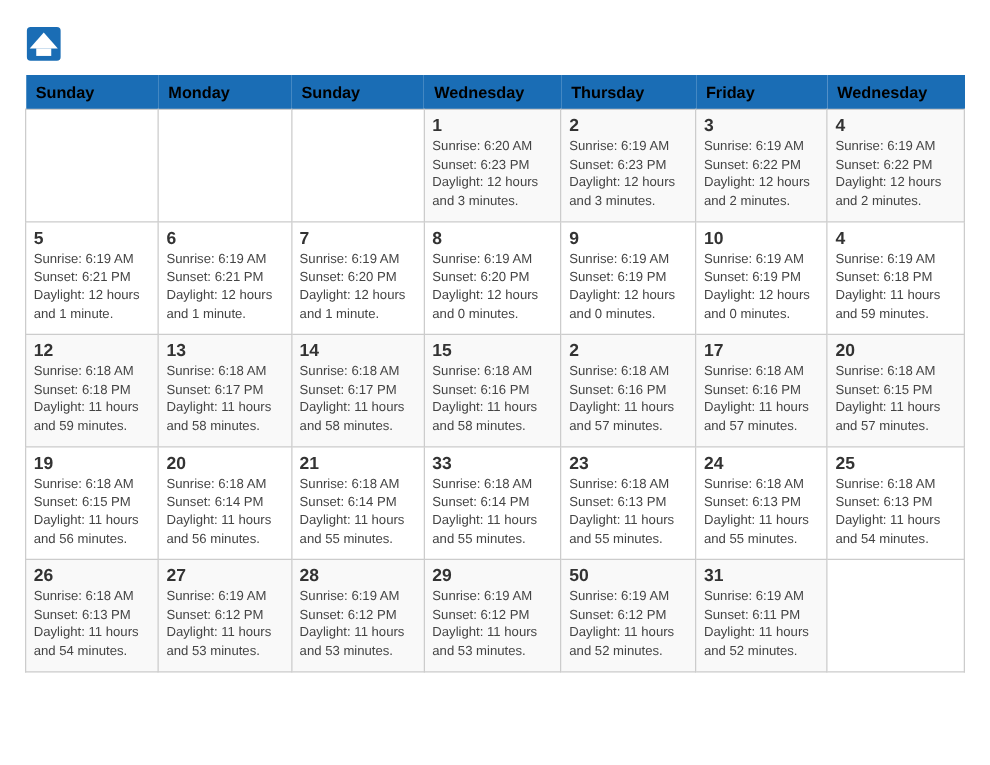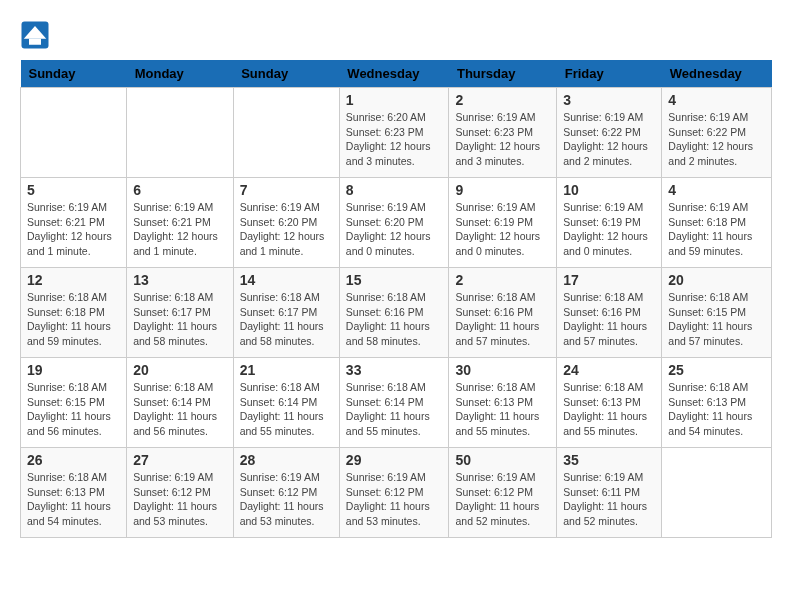--- a/index.html
+++ b/index.html
@@ -214,21 +214,21 @@
         </td>
         <td>
           <span class="day-number">21</span>
           <div class="day-info">Sunrise: 6:18 AM<br>Sunset: 6:14 PM<br>Daylight: 11 hours<br>and 55 minutes.</div>
         </td>
         <td>
           <span class="day-number">33</span>
           <div class="day-info">Sunrise: 6:18 AM<br>Sunset: 6:14 PM<br>Daylight: 11 hours<br>and 55 minutes.</div>
         </td>
         <td>
-          <span class="day-number">30</span>
+          <span class="day-number">23</span>
           <div class="day-info">Sunrise: 6:18 AM<br>Sunset: 6:13 PM<br>Daylight: 11 hours<br>and 55 minutes.</div>
         </td>
         <td>
           <span class="day-number">24</span>
           <div class="day-info">Sunrise: 6:18 AM<br>Sunset: 6:13 PM<br>Daylight: 11 hours<br>and 55 minutes.</div>
         </td>
         <td>
           <span class="day-number">25</span>
           <div class="day-info">Sunrise: 6:18 AM<br>Sunset: 6:13 PM<br>Daylight: 11 hours<br>and 54 minutes.</div>
         </td>
@@ -248,19 +248,19 @@
         </td>
         <td>
           <span class="day-number">29</span>
           <div class="day-info">Sunrise: 6:19 AM<br>Sunset: 6:12 PM<br>Daylight: 11 hours<br>and 53 minutes.</div>
         </td>
         <td>
           <span class="day-number">50</span>
           <div class="day-info">Sunrise: 6:19 AM<br>Sunset: 6:12 PM<br>Daylight: 11 hours<br>and 52 minutes.</div>
         </td>
         <td>
-          <span class="day-number">35</span>
+          <span class="day-number">31</span>
           <div class="day-info">Sunrise: 6:19 AM<br>Sunset: 6:11 PM<br>Daylight: 11 hours<br>and 52 minutes.</div>
         </td>
         <td class="empty"></td>
       </tr>
     </tbody>
 </table>
 
 </body></html>

